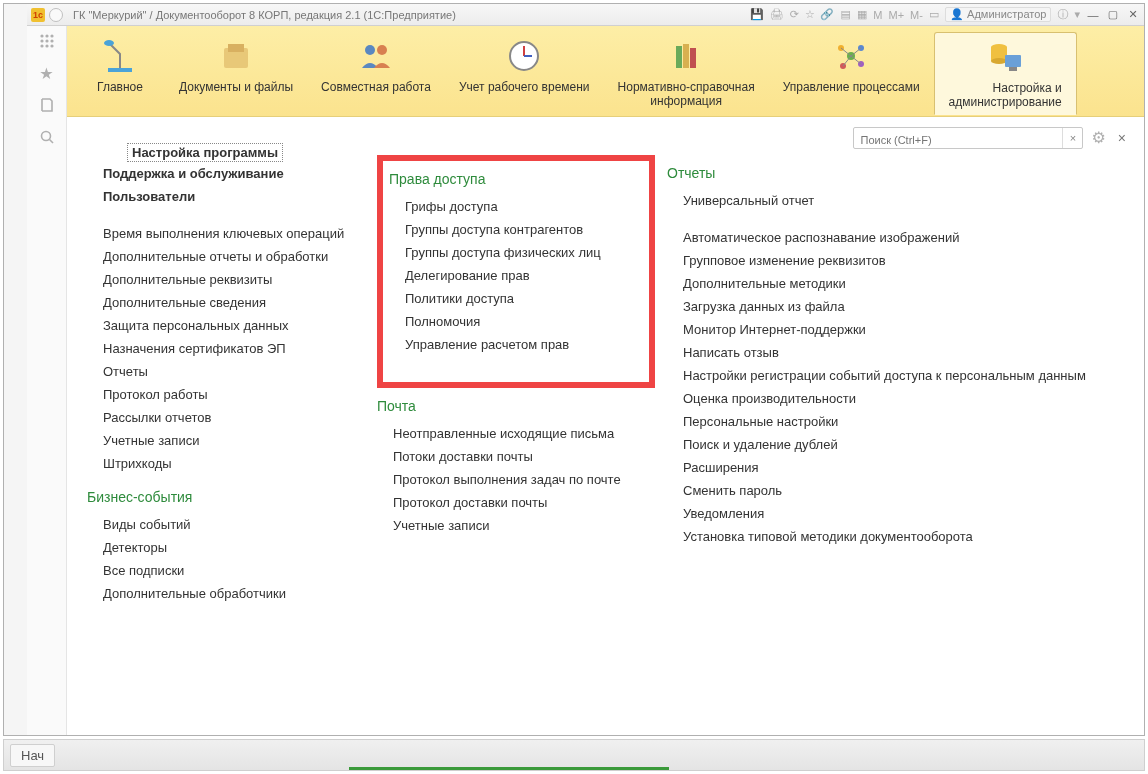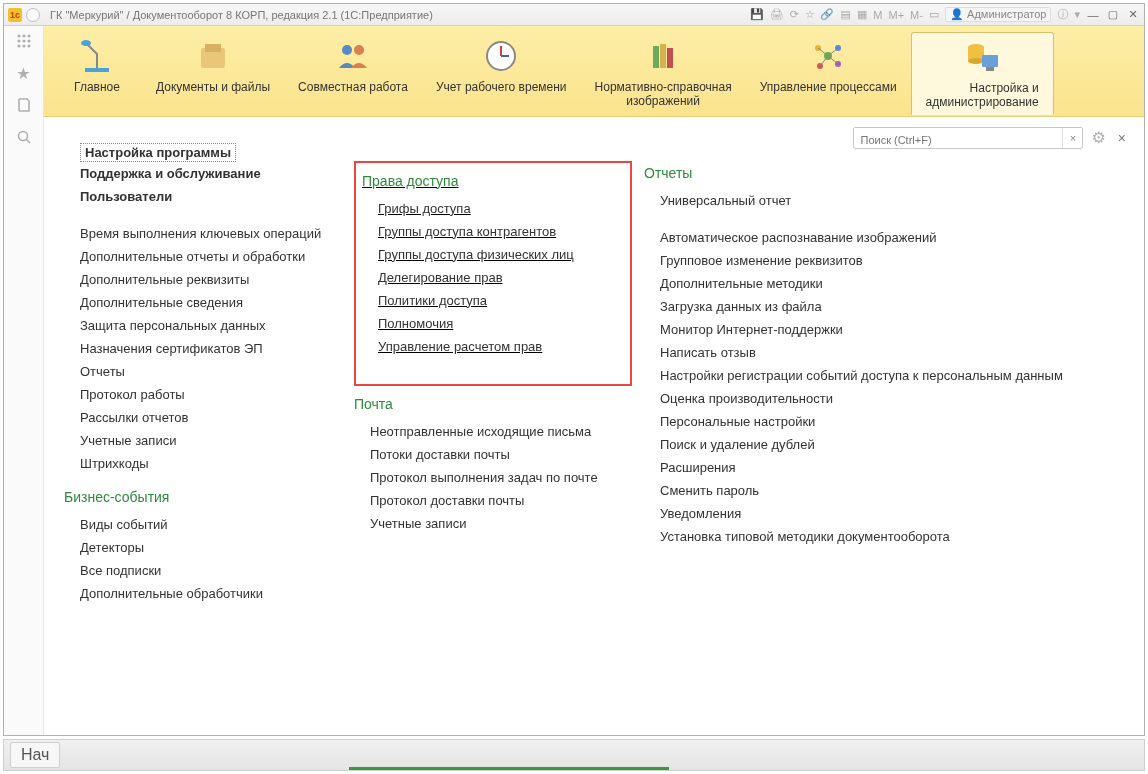--- a/index.html
+++ b/index.html
@@ -14,20 +14,21 @@
     position: relative;
   }
   .outer-frame {
     border: 1px solid #b0b0b0;
     width: 1142px;
     height: 733px;
     margin: 3px;
     display: flex;
     flex-direction: column;
     background: #f5f5f5;
+    padding-left: 23px;
   }
   .titlebar {
     height: 22px;
     background: linear-gradient(#f7f7f7, #ececec);
     border-bottom: 1px solid #d0d0d0;
     display: flex;
     align-items: center;
     padding: 0 4px;
     font-size: 11px;
     color: #666;
@@ -156,43 +157,43 @@
     font-size: 13px;
     padding: 4px 0;
     cursor: pointer;
   }
   ul.linklist li.bold { font-weight: bold; }
   ul.linklist li.dotted {
     display: inline-block;
     border: 1px dotted #888;
     padding: 1px 4px;
     font-weight: bold;
+    margin-left: 24px;
   }
   .highlight-box {
-    border: 2px solid #ef4444;
+    border: 6px solid #ef4444;
     padding: 8px 6px 12px 6px;
-    margin-top: 18px;
-    text-decoration: underline;
+    margin-top: 12px;
   }
   .highlight-box .section-head { margin-top: 2px; }
 
   .footer-strip {
     position: absolute;
     left: 3px; right: 3px; bottom: 3px;
     height: 32px;
     background: linear-gradient(#f0f0f0, #e4e4e4);
     border: 1px solid #cfcfcf;
     display:flex; align-items:center;
     padding-left: 6px;
   }
   .footer-strip .task-btn {
     border: 1px solid #cfcfcf;
     background: #f7f7f7;
     padding: 3px 10px;
-    font-size: 16px;
+    font-size: 13px;
     color: #555;
     border-radius: 2px;
   }
   .footer-strip .green-under {
     position:absolute;
     left: 345px; bottom: 0;
     width: 320px; height: 3px; background: #3a9a3a;
   }
 
   svg { display:block; }
@@ -307,21 +308,21 @@
         </div>
         <div class="tab">
           <div class="ticon">
             <svg width="40" height="40" viewBox="0 0 40 40">
                 <rect x="10" y="10" width="6" height="22" fill="#6aaa5a"></rect>
                 <rect x="17" y="8" width="6" height="24" fill="#d8b050"></rect>
                 <rect x="24" y="12" width="6" height="20" fill="#c05050"></rect>
               </svg>
           </div>
           <div class="tlabel" style="white-space:pre-line;">Нормативно-справочная
-изображений</div>
+информация</div>
         </div>
         <div class="tab">
           <div class="ticon">
             <svg width="40" height="40" viewBox="0 0 40 40">
                 <circle cx="20" cy="20" r="4" fill="#6ab04a"></circle>
                 <circle cx="10" cy="12" r="3" fill="#f0b030"></circle>
                 <circle cx="30" cy="12" r="3" fill="#5a88d0"></circle>
                 <circle cx="12" cy="30" r="3" fill="#d05a5a"></circle>
                 <circle cx="30" cy="28" r="3" fill="#a060c0"></circle>
                 <path d="M20 20 L10 12 M20 20 L30 12 M20 20 L12 30 M20 20 L30 28" stroke="#888" stroke-width="1" fill="none"></path>

